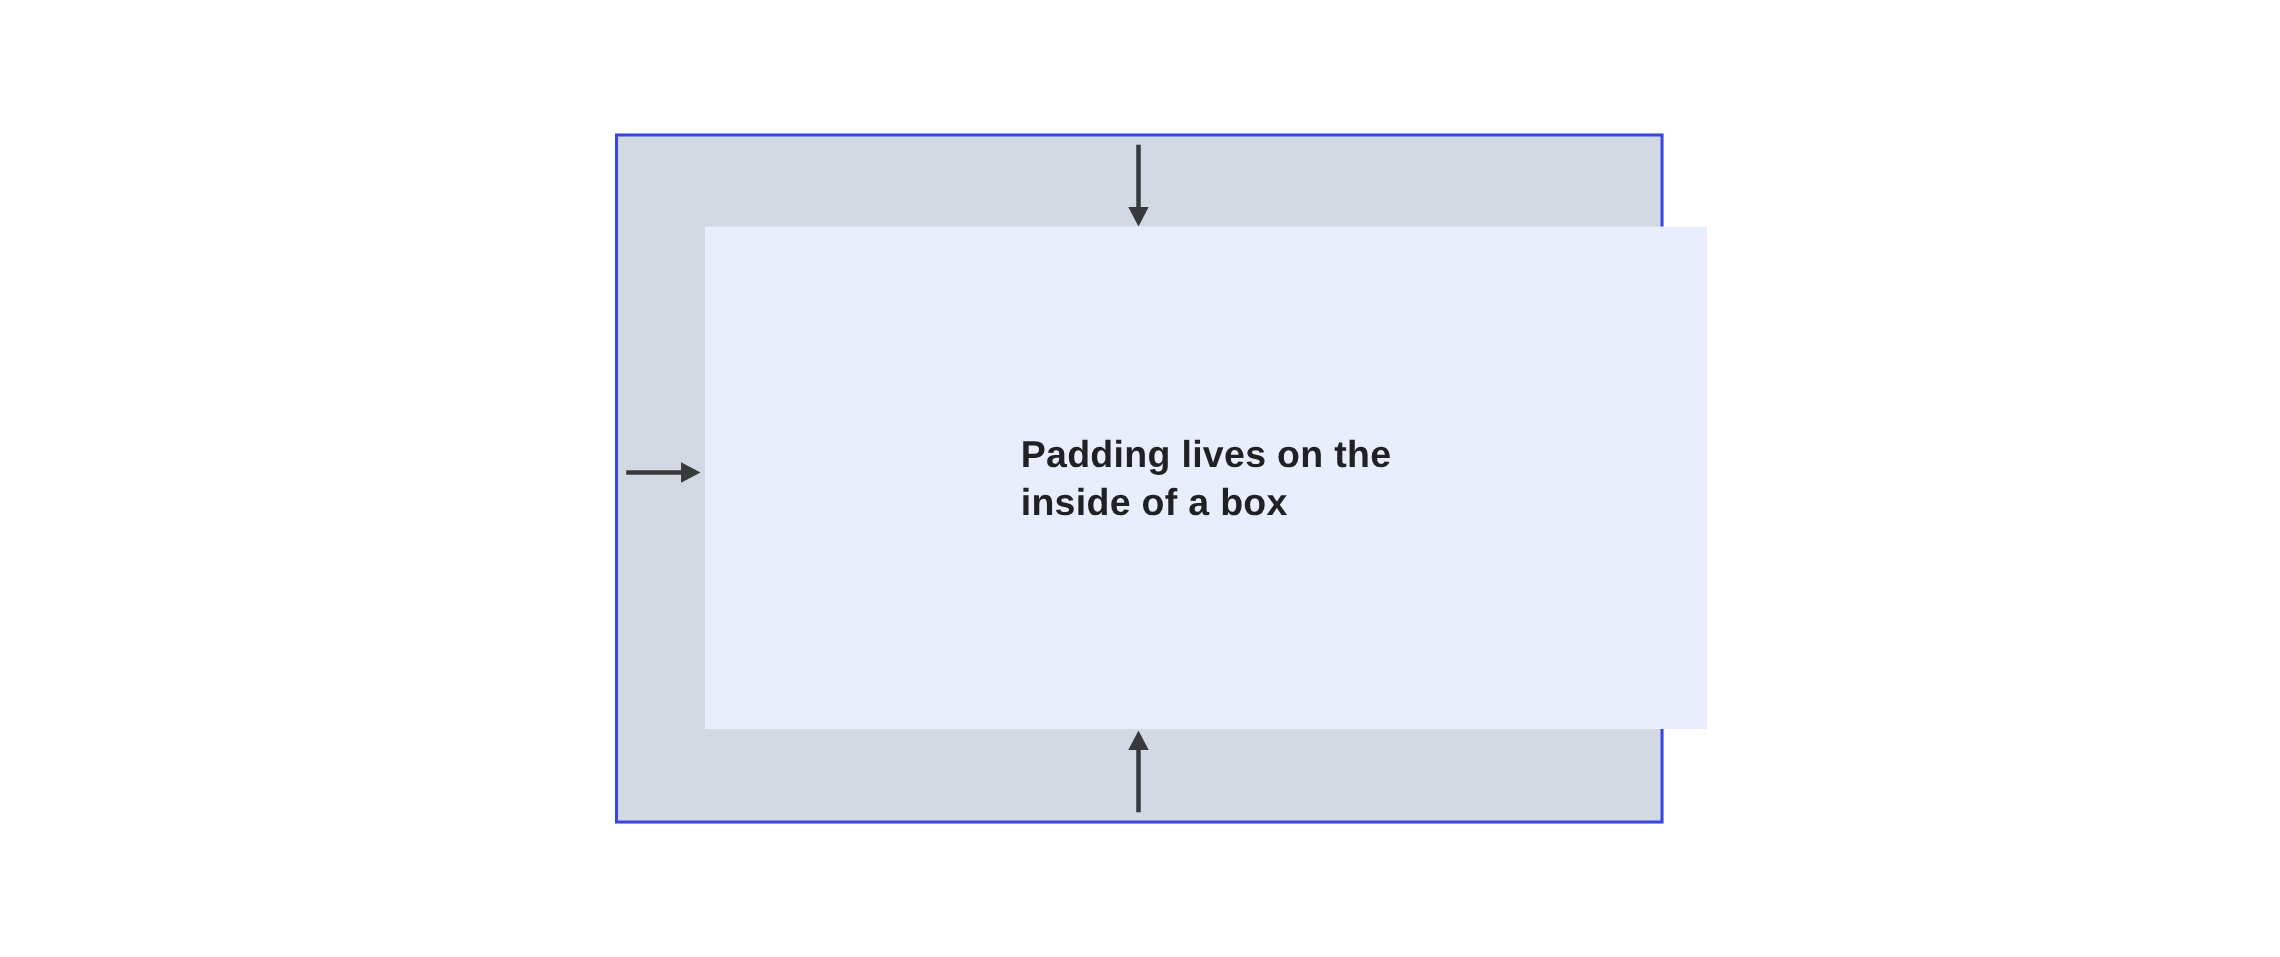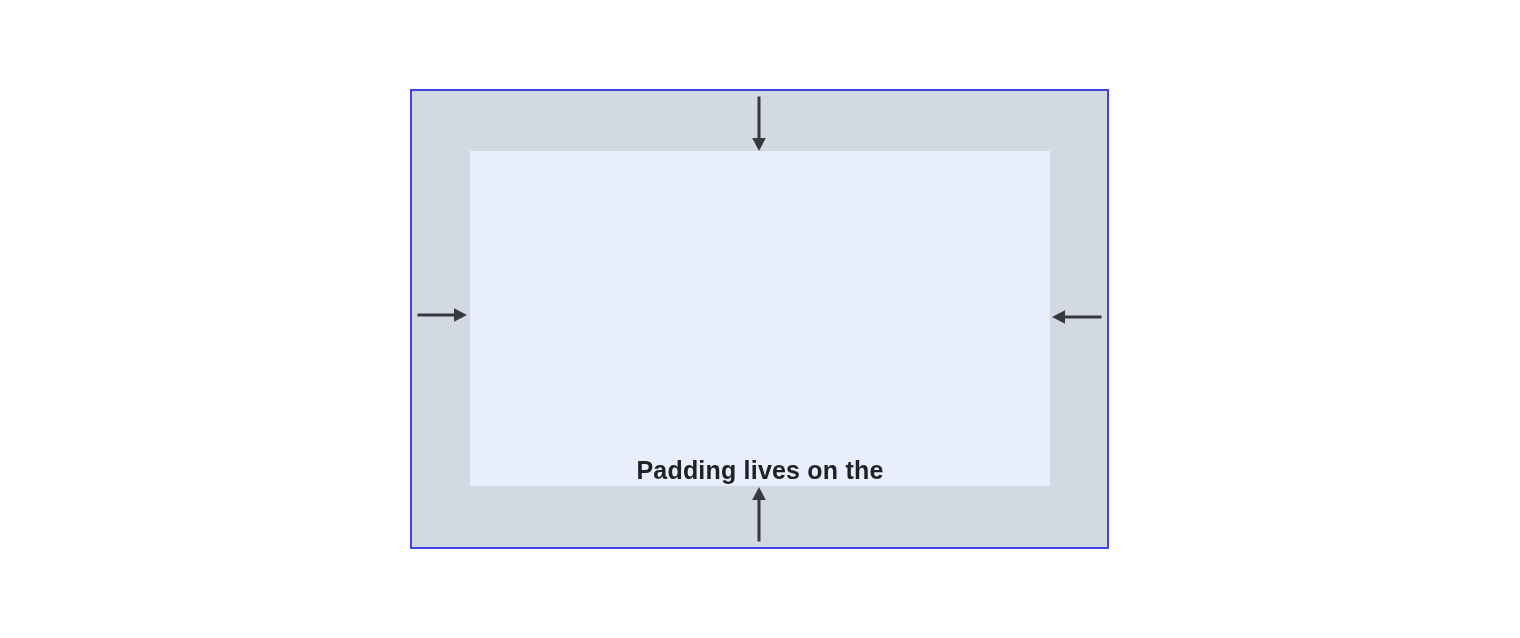--- a/index.html
+++ b/index.html
@@ -29,25 +29,25 @@
     width: 699px;
     height: 460px;
     border: 2px solid var(--box-border);
     background: var(--padding-bg);
   }
 
   .content-box {
     position: absolute;
     left: 58px;
     top: 60px;
-    width: 580px;
+    width: 668px;
     height: 335px;
     background: var(--content-bg);
     display: flex;
-    align-items: flex-end;
+    align-items: center;
     justify-content: center;
   }
 
   .caption {
     color: var(--caption-text);
     font-size: 25px;
     font-weight: 700;
     line-height: 32px;
     letter-spacing: 0.2px;
     text-align: left;
@@ -96,18 +96,19 @@
     <div class="arrow arrow-right">
       <svg width="50" height="16" viewBox="0 0 50 16">
         <line x1="49.5" y1="8" x2="11" y2="8" stroke="currentColor" stroke-width="3"></line>
         <polygon points="0,8 13,1.2 13,14.8" fill="currentColor"></polygon>
       </svg>
     </div>
 
     <div class="content-box">
       <div class="caption">
         <div>Padding lives on the</div>
+        <div>inside of a box</div>
       </div>
     </div>
 
   </div>
 
 </div>
 
 </body></html>

